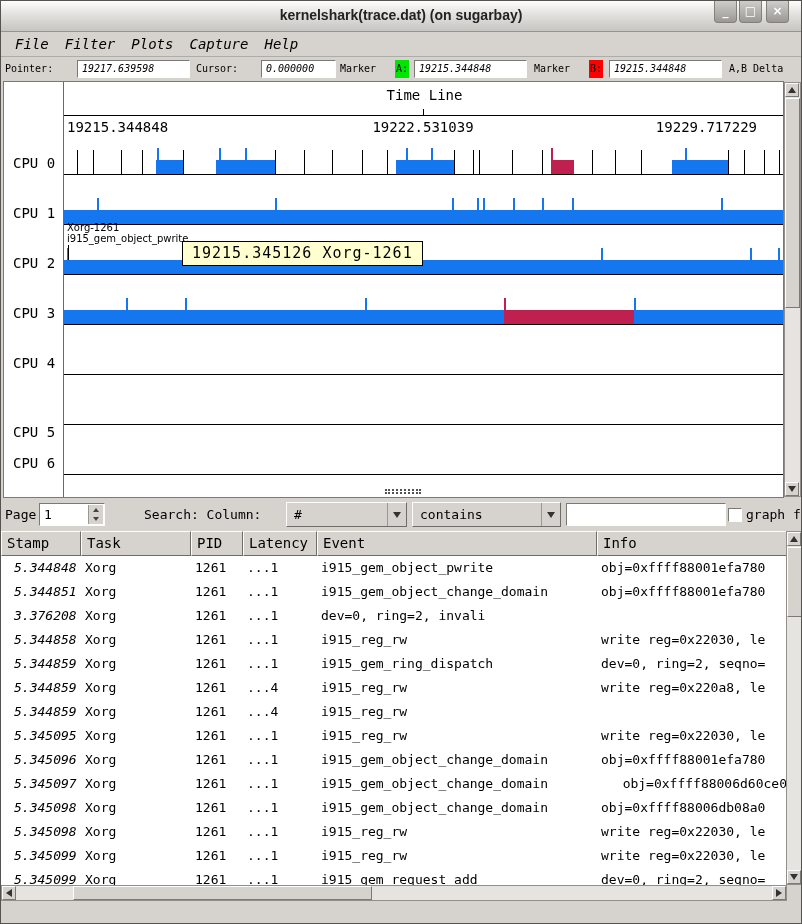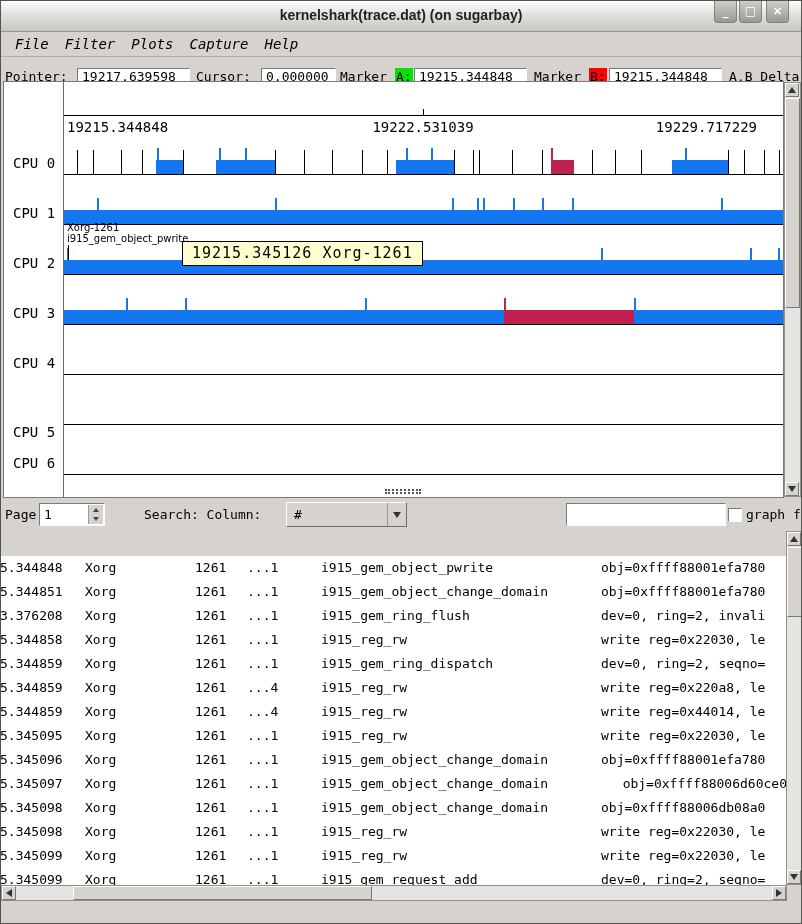--- a/index.html
+++ b/index.html
@@ -19,24 +19,24 @@
     background:linear-gradient(#cfcdc9,#9b9995);
     border:1px solid #828078; border-top:none; border-radius:0 0 4px 4px;
     color:#fff; text-align:center; font:bold 12px/20px "DejaVu Sans", sans-serif; cursor:default; }
   .btn-min { right:64px; } .btn-max { right:39px; } .btn-close { right:12px; }
   
   .menubar { position:absolute; top:31px; left:0; right:0; height:25px;
     background:#d6d3ce; border-bottom:1px solid #aeaca8;
     display:flex; align-items:center; padding-left:6px; font-size:14px; }
   .menu-item { padding:2px 8px; white-space:pre;font-style:italic; }
   
-  .infobar { position:absolute; top:64px; left:0; right:0; height:24px; font-size:13px; }
+  .infobar { position:absolute; top:56px; left:0; right:0; height:24px; font-size:10px; }
   .infobar .lab { position:absolute; top:0; line-height:24px; white-space:pre; }
   .val { position:absolute; top:3px; height:18px; line-height:16px; background:#fff;
-    border:1px solid; border-color:#7b7975 #fdfdfd #fdfdfd #7b7975; padding:0 4px; white-space:pre; }
+    border:1px solid; border-color:#7b7975 #fdfdfd #fdfdfd #7b7975; padding:0 4px; white-space:pre;font-style:italic; }
   .mk { position:absolute; top:3px; height:18px; line-height:17px; padding:0 1px; white-space:pre; }
   .mkA { background:#00e400; } .mkB { background:#fe0000; }
   
   .graph-pane { position:absolute; top:80px; left:2px; width:781px; height:417px;
     background:#fff; border:1px solid #7b7975; overflow:hidden; }
   .tl-title { position:absolute; left:61px; width:719px; top:5px; text-align:center; font-size:14px; }
   .axis-line { position:absolute; left:59px; width:720px; top:33px; height:1px; background:#000; }
   .axis-ctick { position:absolute; top:27px; width:1px; height:6px; background:#000; }
   .axis-lab { position:absolute; top:37px; font-size:14px; white-space:pre; }
   .cpu-divider { position:absolute; left:59px; top:0; width:1px; height:417px; background:#6b6965; }
@@ -80,21 +80,21 @@
     border:1px solid; border-color:#7b7975 #fdfdfd #fdfdfd #7b7975; }
   .splitter { position:absolute; top:488px; left:384px; width:36px; height:5px;
     border-top:2px dotted #55534f; border-bottom:2px dotted #55534f; }
   
   .thead { position:absolute; top:530px; left:0; width:786px; height:25px; display:flex; }
   .th { background:#d6d3ce; border:1px solid; border-color:#fdfdfd #6e6c68 #6e6c68 #fdfdfd;
     font-size:14px; line-height:23px; padding-left:5px; overflow:hidden; white-space:pre; }
   .tbody { position:absolute; top:555px; left:0; width:786px; height:329px; background:#fff; overflow:hidden; }
   .tr { display:flex; height:24px; }
   .td { font-size:13px; line-height:24px; padding-left:4px; overflow:hidden; white-space:pre; }
-  .td-stamp { padding-left:1px; text-indent:-2px; }
+  .td-stamp { padding-left:15px; text-indent:-2px;font-style:italic; }
   
   .statusbar { position:absolute; top:899px; left:0; right:0; height:25px;
     background:#d6d3ce; border-top:1px solid #96948e; font-size:14px; }
   .status-text { position:absolute; left:5px; line-height:24px; white-space:pre; }
   .info-icon { position:absolute; right:7px; top:3px; width:18px; height:18px; border-radius:50%;
     background:radial-gradient(circle at 35% 30%, #7fb2e8, #3a6fb5 60%, #27508c);
     color:#fff; text-align:center; font:italic bold 13px/18px "DejaVu Serif", serif; }
 </style>
 </head>
 <body>
@@ -124,20 +124,21 @@
     <span class="lab" style="left:339px">Marker</span>
     <span class="mk mkA" style="left:394px">A:</span>
     <span class="val" style="left:413px;width:113px">19215.344848</span>
     <span class="lab" style="left:533px">Marker</span>
     <span class="mk mkB" style="left:588px">B:</span>
     <span class="val" style="left:608px;width:113px">19215.344848</span>
     <span class="lab" style="left:728px">A,B Delta</span>
   </div>
 
   <div class="graph-pane">
+    <div class="tl-title">Time Line</div>
     <div class="axis-line"></div>
     <div class="axis-ctick" style="left:419px"></div>
     <div class="cpu-divider"></div>
     <div id="axis-labels">
         <div class="axis-lab" style="left: 63px;">19215.344848</div>
         <div class="axis-lab" style="left: 59px; width: 720px; text-align: center;">19222.531039</div>
         <div class="axis-lab" style="left: 59px; width: 694px; text-align: right;">19229.717229</div>
       </div>
     <div id="cpu-area">
         <div class="cpu-label" style="top: 73px;">CPU 0</div>
@@ -238,25 +239,39 @@
         <span class="tri-xs-dn"></span>
       </div>
     </div>
     <span class="lab" style="left:143px">Search: Column:</span>
     <div class="combo" style="left:285px;width:121px">
       <span>#</span>
       <span class="carrow">
           <span class="tri-dn"></span>
         </span>
     </div>
+    <div class="combo" style="left:411px;width:149px">
+      <span>contains</span>
+      <span class="carrow">
+          <span class="tri-dn"></span>
+        </span>
+    </div>
     <div class="entry" style="left:565px;width:160px"></div>
     <div class="checkbox"></div>
     <span class="lab" style="left:745px">graph follows</span>
   </div>
 
+  <div class="thead">
+      <div class="th" style="width: 80px;">Stamp</div>
+      <div class="th" style="width: 110px;">Task</div>
+      <div class="th" style="width: 52px;">PID</div>
+      <div class="th" style="width: 74px;">Latency</div>
+      <div class="th" style="width: 280px;">Event</div>
+      <div class="th" style="width: 190px;">Info</div>
+    </div>
 
   <div class="tbody">
       <div class="tr">
         <div class="td td-stamp" style="width: 80px;">5.344848</div>
         <div class="td" style="width: 110px;">Xorg</div>
         <div class="td" style="width: 52px;">1261</div>
         <div class="td" style="width: 74px;">...1</div>
         <div class="td" style="width: 280px;">i915_gem_object_pwrite</div>
         <div class="td" style="width: 190px;">obj=0xffff88001efa780</div>
       </div>
@@ -266,21 +281,20 @@
         <div class="td" style="width: 52px;">1261</div>
         <div class="td" style="width: 74px;">...1</div>
         <div class="td" style="width: 280px;">i915_gem_object_change_domain</div>
         <div class="td" style="width: 190px;">obj=0xffff88001efa780</div>
       </div>
       <div class="tr">
         <div class="td td-stamp" style="width: 80px;">3.376208</div>
         <div class="td" style="width: 110px;">Xorg</div>
         <div class="td" style="width: 52px;">1261</div>
         <div class="td" style="width: 74px;">...1</div>
-        <div class="td" style="width: 280px;">i915_gem_ring_flush</div>
         <div class="td" style="width: 190px;">dev=0, ring=2, invali</div>
       </div>
       <div class="tr">
         <div class="td td-stamp" style="width: 80px;">5.344858</div>
         <div class="td" style="width: 110px;">Xorg</div>
         <div class="td" style="width: 52px;">1261</div>
         <div class="td" style="width: 74px;">...1</div>
         <div class="td" style="width: 280px;">i915_reg_rw</div>
         <div class="td" style="width: 190px;">write reg=0x22030, le</div>
       </div>
@@ -299,21 +313,20 @@
         <div class="td" style="width: 74px;">...4</div>
         <div class="td" style="width: 280px;">i915_reg_rw</div>
         <div class="td" style="width: 190px;">write reg=0x220a8, le</div>
       </div>
       <div class="tr">
         <div class="td td-stamp" style="width: 80px;">5.344859</div>
         <div class="td" style="width: 110px;">Xorg</div>
         <div class="td" style="width: 52px;">1261</div>
         <div class="td" style="width: 74px;">...4</div>
         <div class="td" style="width: 280px;">i915_reg_rw</div>
-        <div class="td" style="width: 190px;">write reg=0x44014, le</div>
       </div>
       <div class="tr">
         <div class="td td-stamp" style="width: 80px;">5.345095</div>
         <div class="td" style="width: 110px;">Xorg</div>
         <div class="td" style="width: 52px;">1261</div>
         <div class="td" style="width: 74px;">...1</div>
         <div class="td" style="width: 280px;">i915_reg_rw</div>
         <div class="td" style="width: 190px;">write reg=0x22030, le</div>
       </div>
       <div class="tr">

